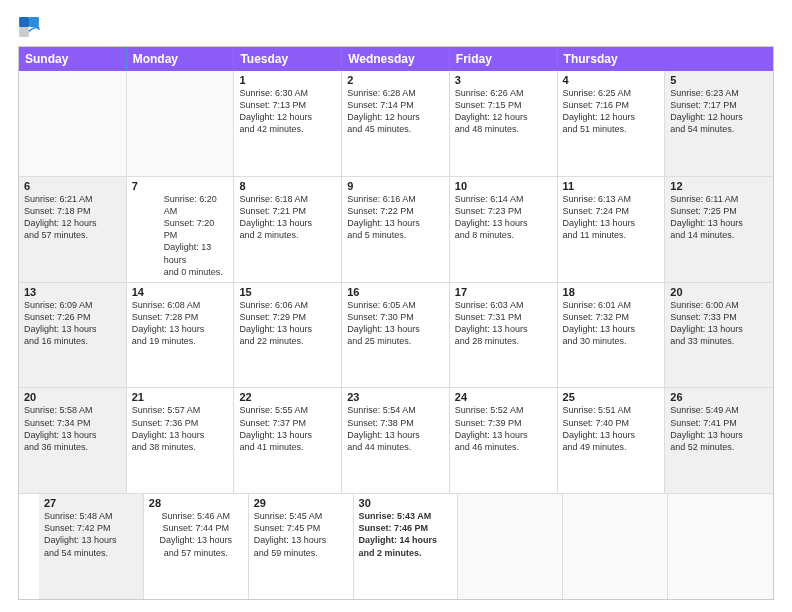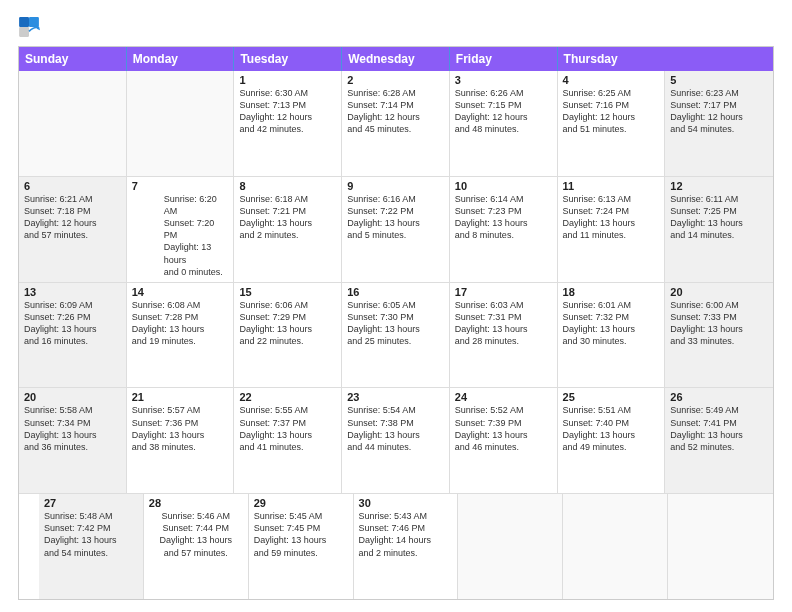--- a/index.html
+++ b/index.html
@@ -349,21 +349,21 @@
           </div>
           <div class="cal-cell">
             <div class="day-num">29</div>
             <div class="cell-info" style="white-space: pre-line;">Sunrise: 5:45 AM
 Sunset: 7:45 PM
 Daylight: 13 hours
 and 59 minutes.</div>
           </div>
           <div class="cal-cell">
             <div class="day-num">30</div>
-            <div class="cell-info" style="white-space: pre-line;">Sunrise: 5:43 AM
+            <div class="cell-info" style="white-space: pre-line; font-weight: bold;">Sunrise: 5:43 AM
 Sunset: 7:46 PM
 Daylight: 14 hours
 and 2 minutes.</div>
           </div>
           <div class="cal-cell empty"></div>
           <div class="cal-cell empty"></div>
           <div class="cal-cell empty"></div>
         </div>
       </div>
   </div>

